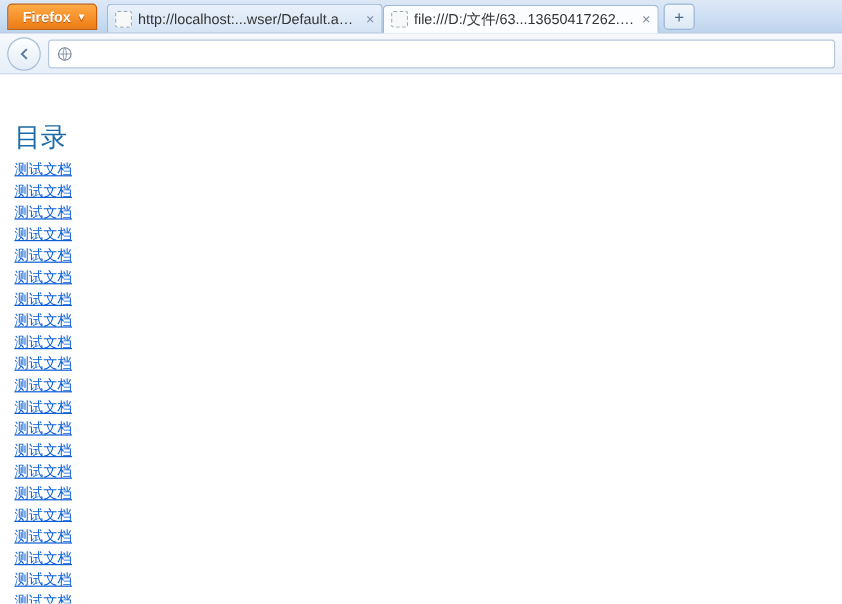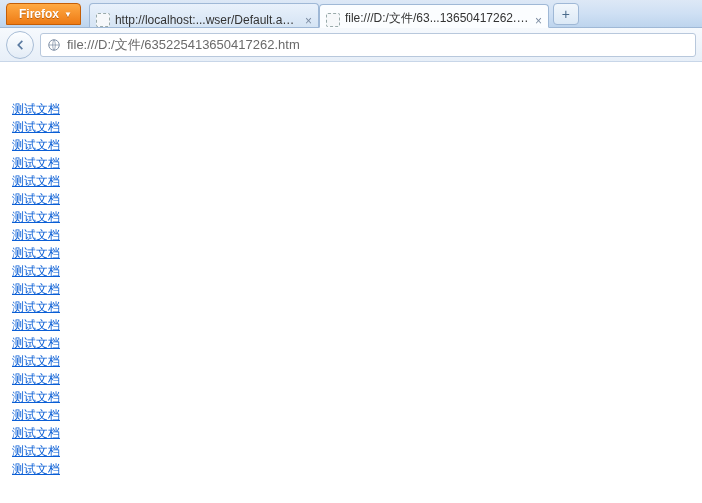--- a/index.html
+++ b/index.html
@@ -41,21 +41,21 @@
 }
 .tabstrip {
   display: flex;
   align-items: flex-end;
   margin-left: 8px;
   height: 100%;
   gap: 0;
 }
 .tab {
   display: flex;
-  align-items: flex-end;
+  align-items: center;
   height: 24px;
   padding: 0 6px;
   margin-bottom: 0;
   border: 1px solid #9fb8d6;
   border-bottom: none;
   border-top-left-radius: 4px;
   border-top-right-radius: 4px;
   font-size: 12px;
   color: #333;
   cursor: pointer;
@@ -203,25 +203,25 @@
   <div class="nav-back">
     <svg viewBox="0 0 24 24">
       <path fill="currentColor" d="M15 4l-8 8 8 8 2-2-6-6 6-6z"></path>
     </svg>
   </div>
   <div class="urlbar">
     <svg class="globe" viewBox="0 0 24 24">
       <circle cx="12" cy="12" r="9" fill="none" stroke="#7a8aa0" stroke-width="1.6"></circle>
       <path d="M3 12h18 M12 3c3 3 3 15 0 18 M12 3c-3 3-3 15 0 18" fill="none" stroke="#7a8aa0" stroke-width="1.2"></path>
     </svg>
-    <span class="url-text">file:///D:/文件/635225413650417262.htm</span>
   </div>
 </div>
 
 <div class="content">
+  <div class="toc-title">目录</div>
   <ul class="link-list" id="link-list">
       <li><a>测试文档</a></li>
       <li><a>测试文档</a></li>
       <li><a>测试文档</a></li>
       <li><a>测试文档</a></li>
       <li><a>测试文档</a></li>
       <li><a>测试文档</a></li>
       <li><a>测试文档</a></li>
       <li><a>测试文档</a></li>
       <li><a>测试文档</a></li>

